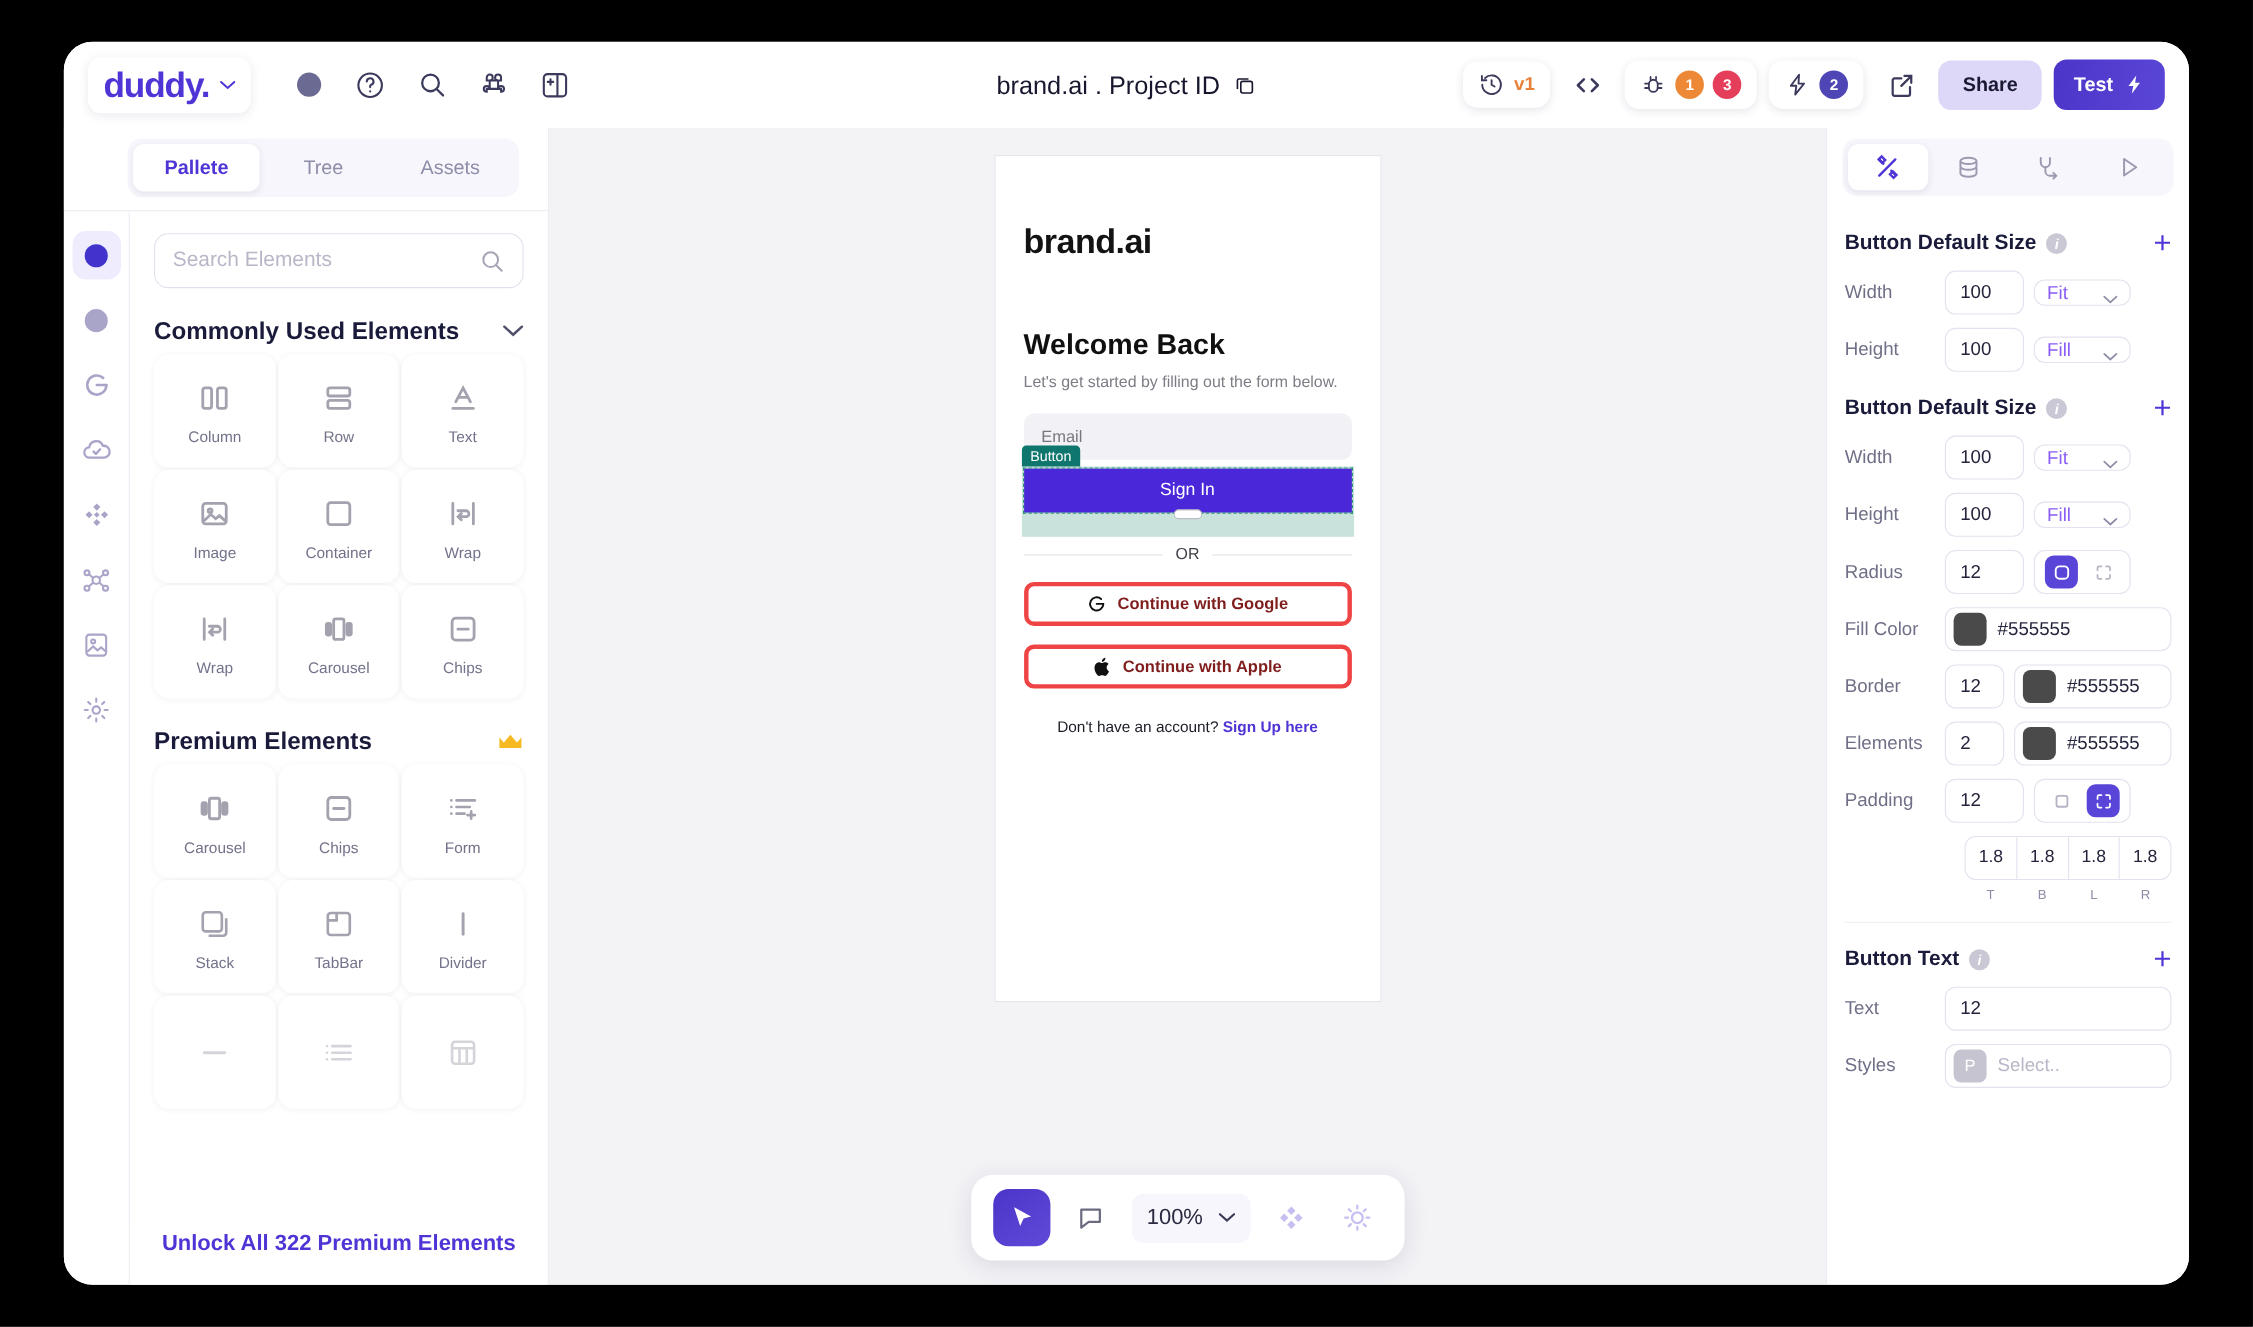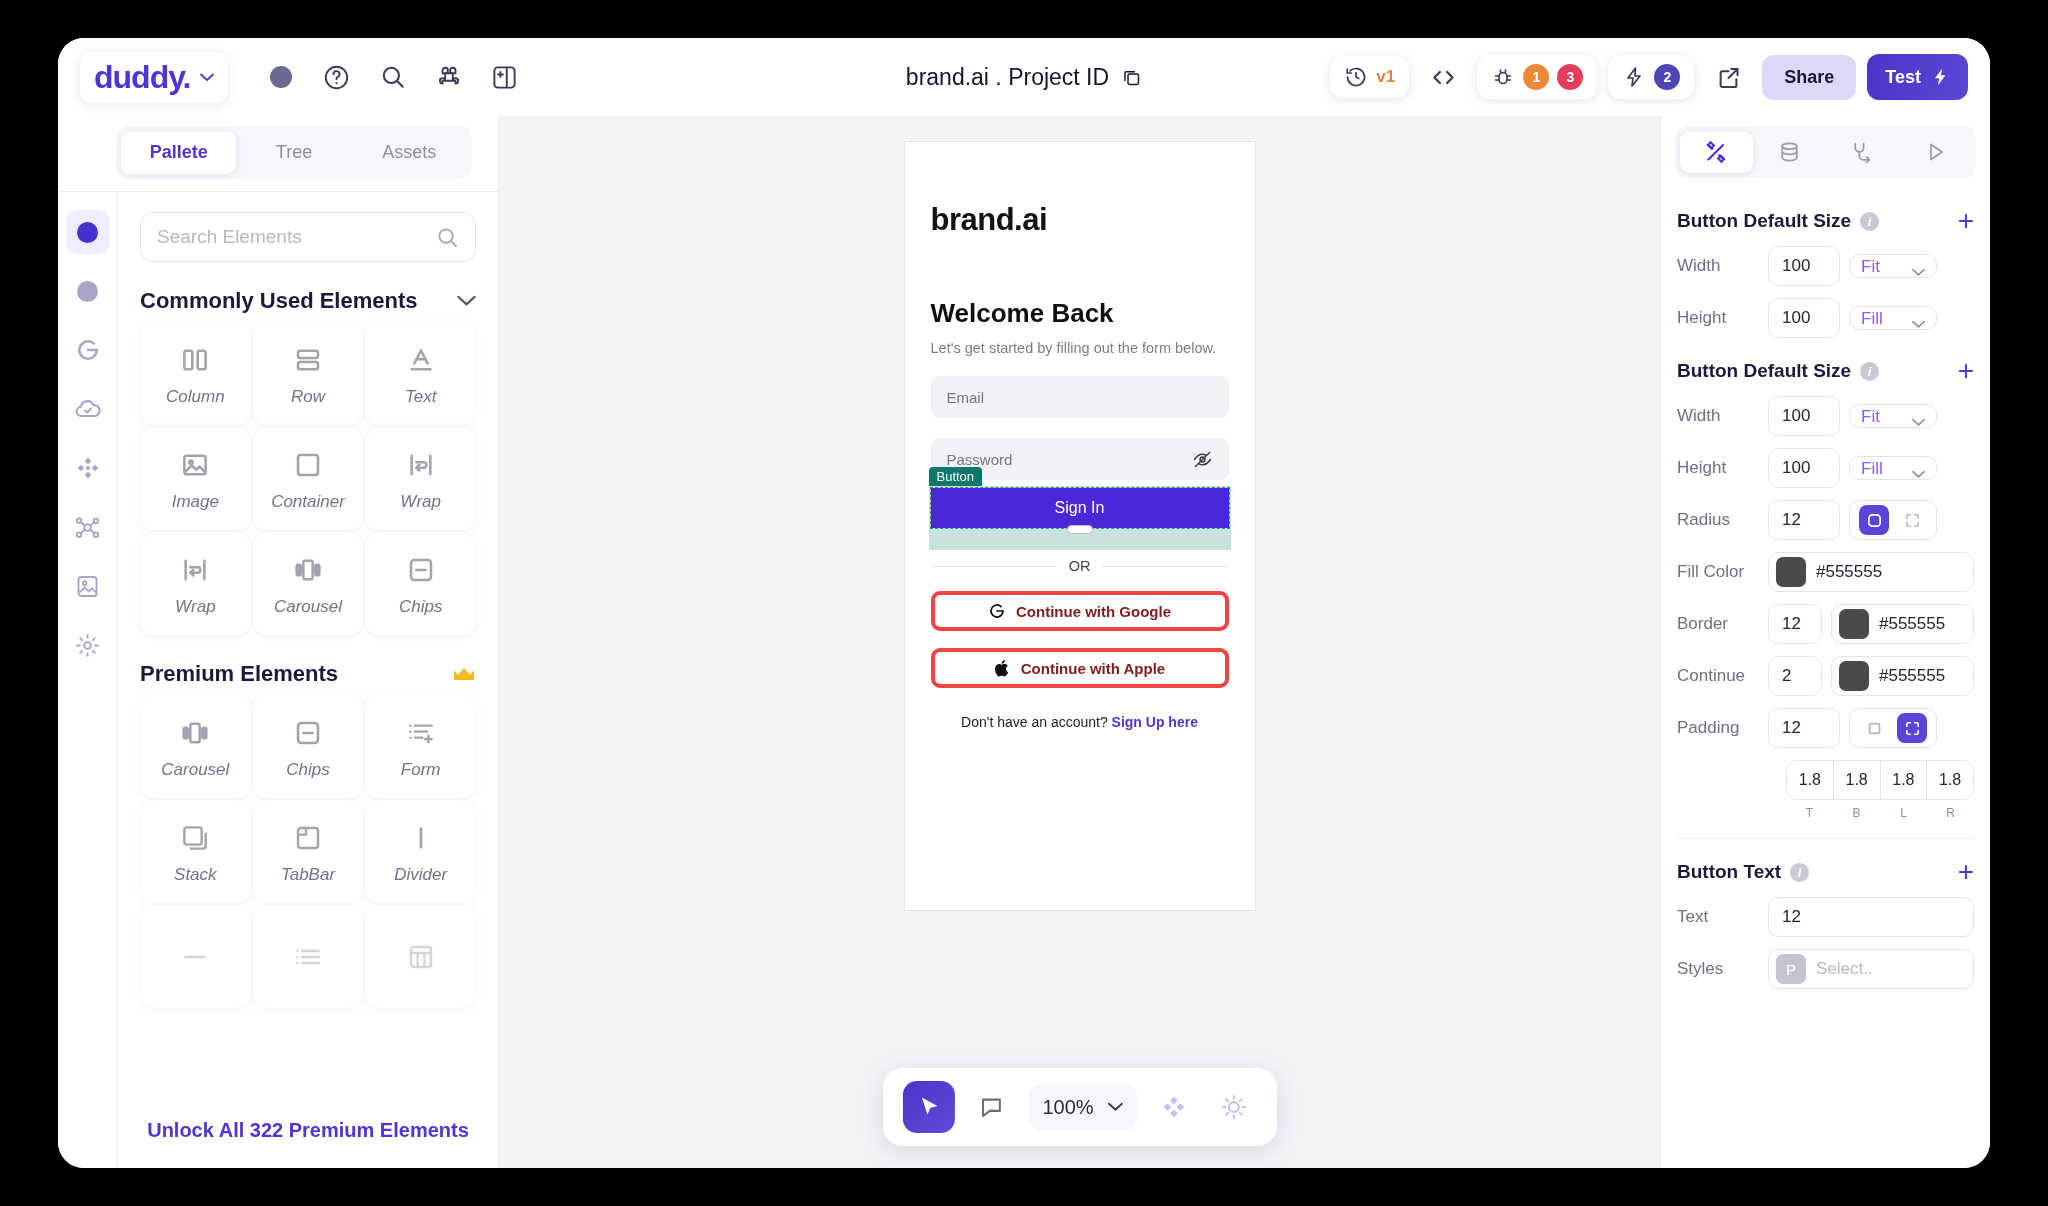--- a/index.html
+++ b/index.html
@@ -168,21 +168,21 @@
   .el-card {
     height: 103px;
     background: #fff;
     border-radius: 14px;
     display: flex; flex-direction: column;
     align-items: center; justify-content: center;
     gap: 8px; cursor: pointer;
     box-shadow: 0 1px 6px rgba(40,40,90,.055);
   }
   .el-ico { color: #a3a2ae; height: 38px; display:flex; align-items:center; }
-  .el-lbl { font-size: 17px; color: #72728a; font-style: italic; }
+  .el-lbl { font-size: 14px; color: #72728a; }
   .unlock-bar {
     position: absolute; left: 0; right: 0; bottom: 0;
     background: linear-gradient(to bottom, rgba(255,255,255,0) 0%, #fff 42%);
     padding: 36px 0 26px 0; text-align: center;
   }
   .unlock-link {
     color: #4f35d6; font-size: 20px; font-weight: bold; cursor: pointer;
   }
 
   
@@ -746,30 +746,20 @@
       <div class="phone">
         <div class="ph-pad">
           <div class="brand-logo">brand.ai</div>
           <div class="welcome">Welcome Back</div>
           <div class="sub">Let's get started by filling out the form below.</div>
 
           <div class="field">
             <span>Email</span>
           </div>
 
-          <div class="field">
-            <span>Password</span>
-            <span class="eye">
-              <svg width="21" height="21" viewBox="0 0 24 24" fill="none" stroke="#3a3a44" stroke-width="1.7" stroke-linecap="round">
-                <path d="M3 12s3.6-6 9-6c1.4 0 2.7.4 3.8 1M21 12s-3.6 6-9 6c-1.5 0-2.8-.4-4-1.1"></path>
-                <circle cx="12" cy="12" r="2.8"></circle>
-                  <path d="M4 20 20 4"></path>
-              </svg>
-            </span>
-          </div>
 
           <div class="sel-wrap">
             <div class="sel-bg"></div>
             <div class="sel-tag">Button</div>
             <div class="signin">
               <span>Sign In</span>
               <span class="handle"></span>
             </div>
           </div>
 
@@ -952,21 +942,21 @@
         </div>
         <div class="prow">
           <span class="plabel">Border</span>
           <div class="inp num-sm">12</div>
           <div class="colorchip">
             <span class="sw" style="background:#4a4a4a"></span>
             <span class="chex">#555555</span>
           </div>
         </div>
         <div class="prow">
-          <span class="plabel">Continue</span>
+          <span class="plabel">Elements</span>
           <div class="inp num-sm">2</div>
           <div class="colorchip">
             <span class="sw" style="background:#4a4a4a"></span>
             <span class="chex">#555555</span>
           </div>
         </div>
         <div class="prow">
           <span class="plabel">Padding</span>
           <div class="inp num">12</div>
           <div class="seg">

